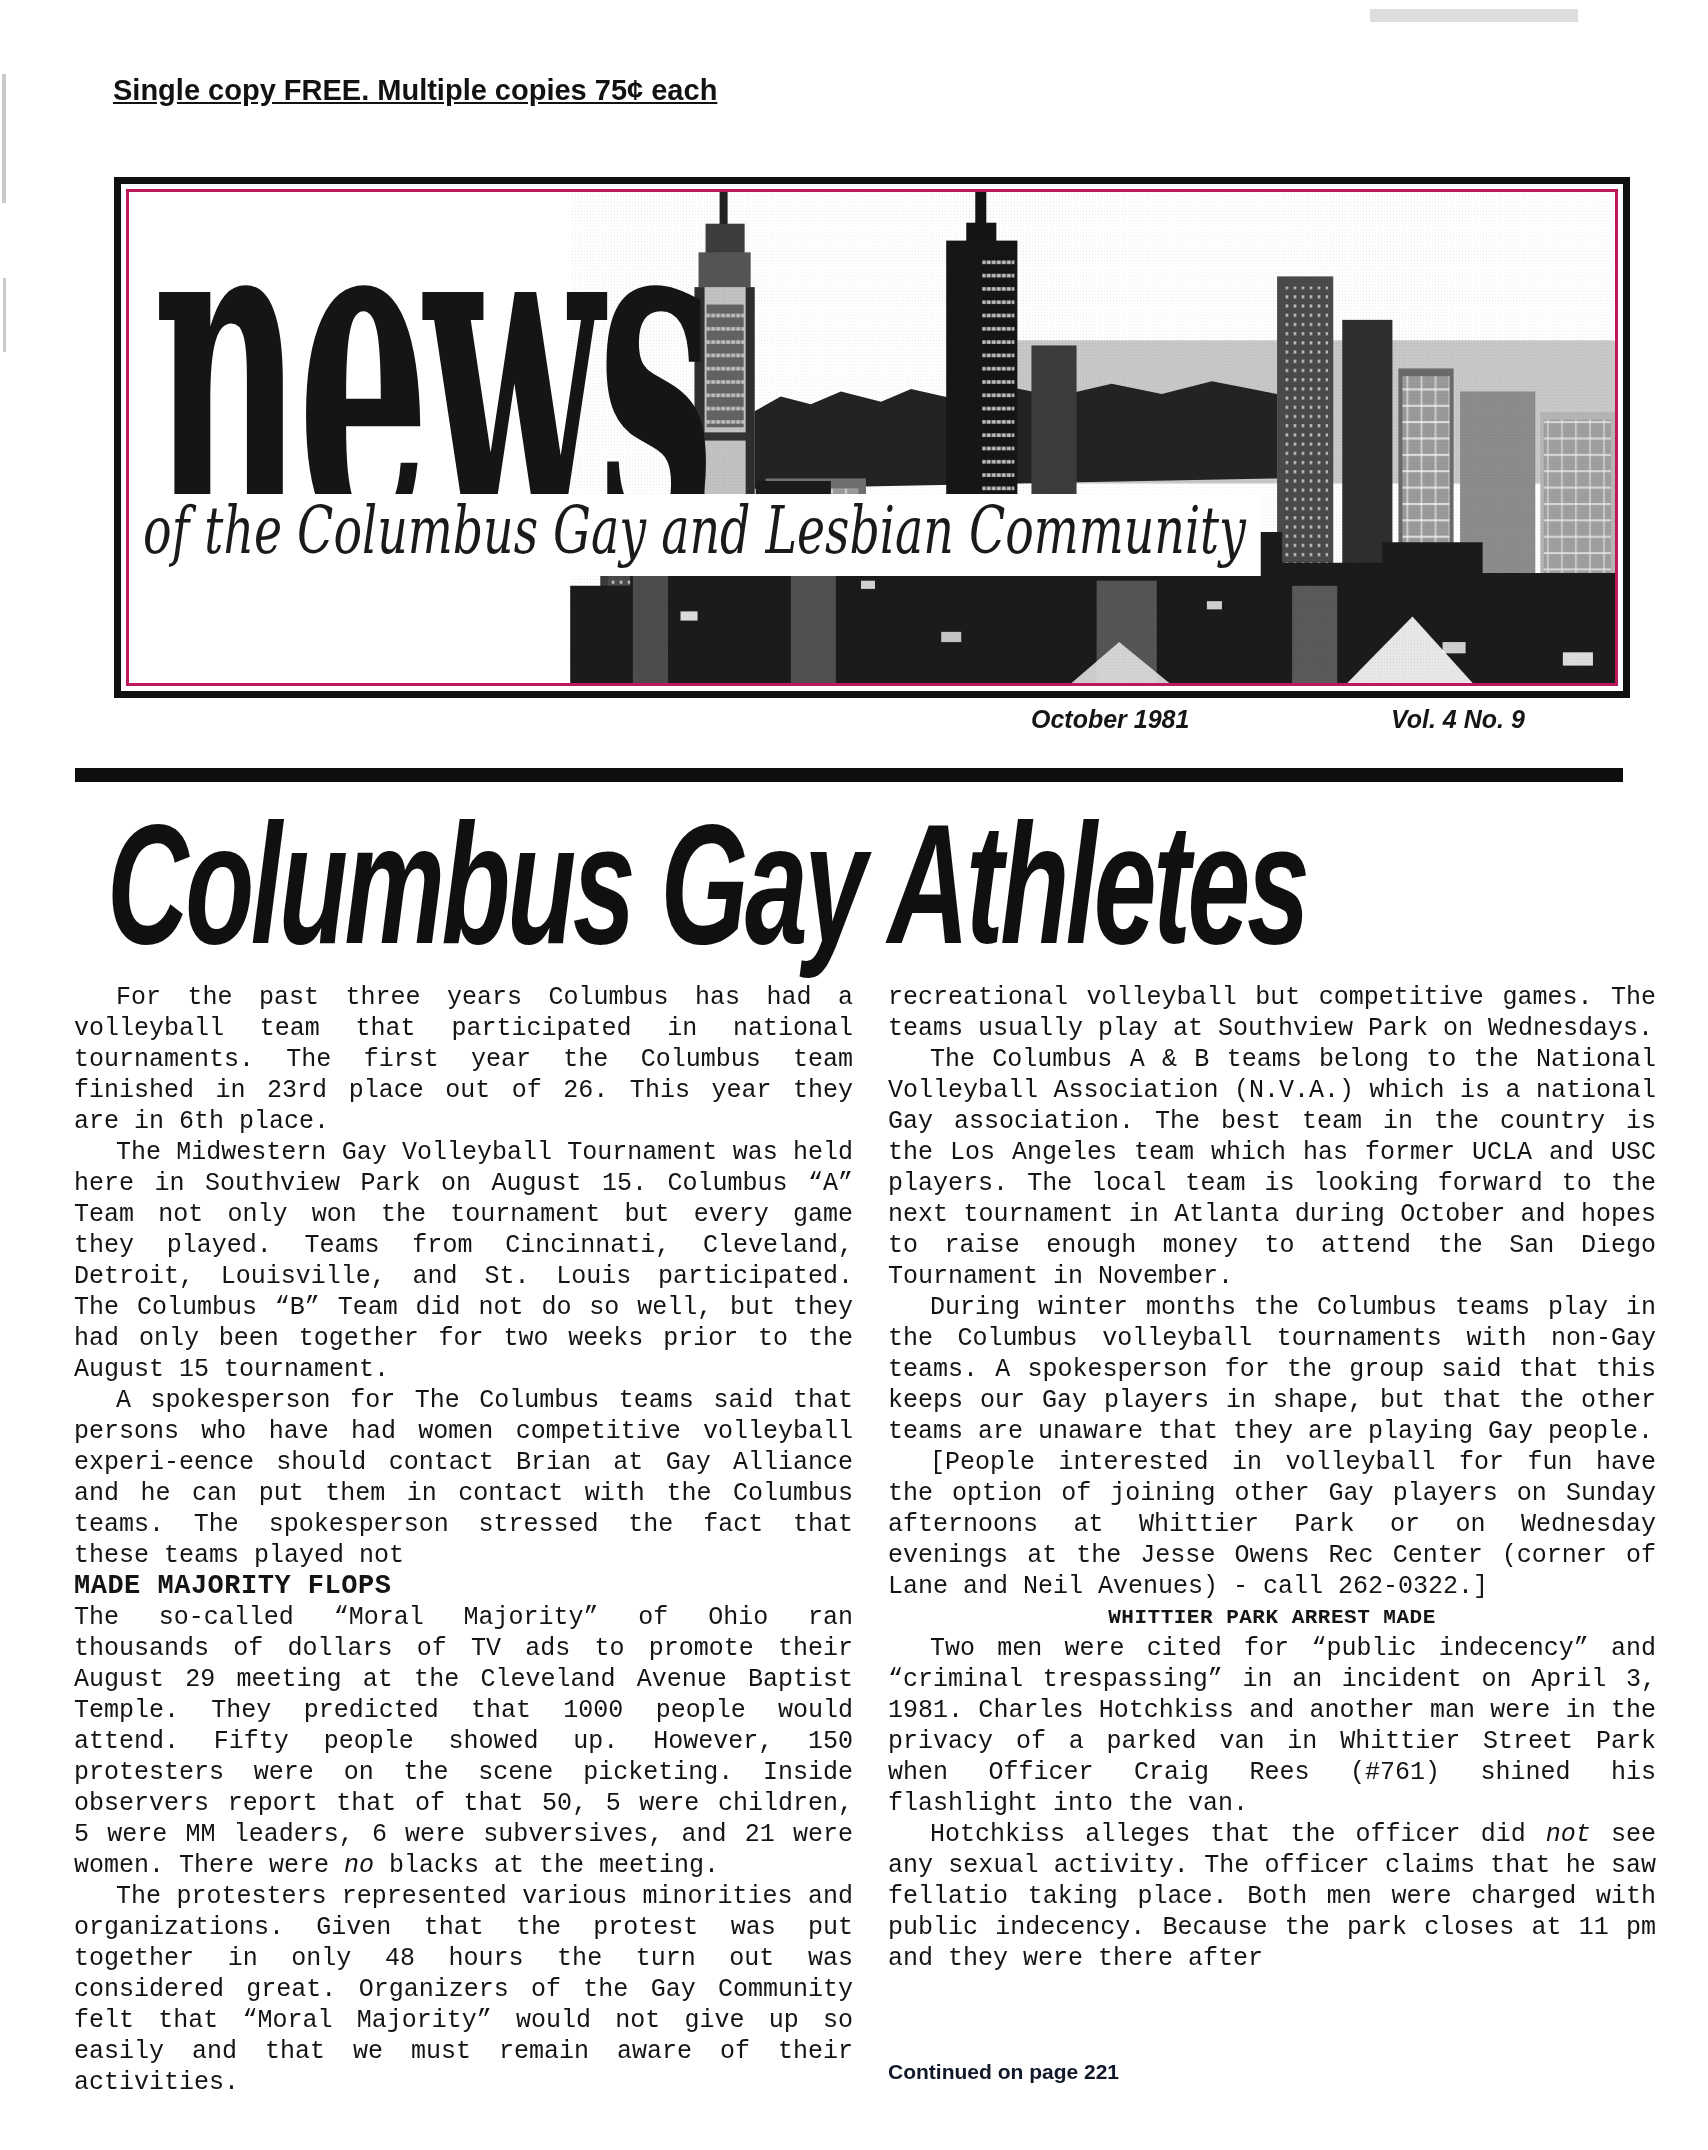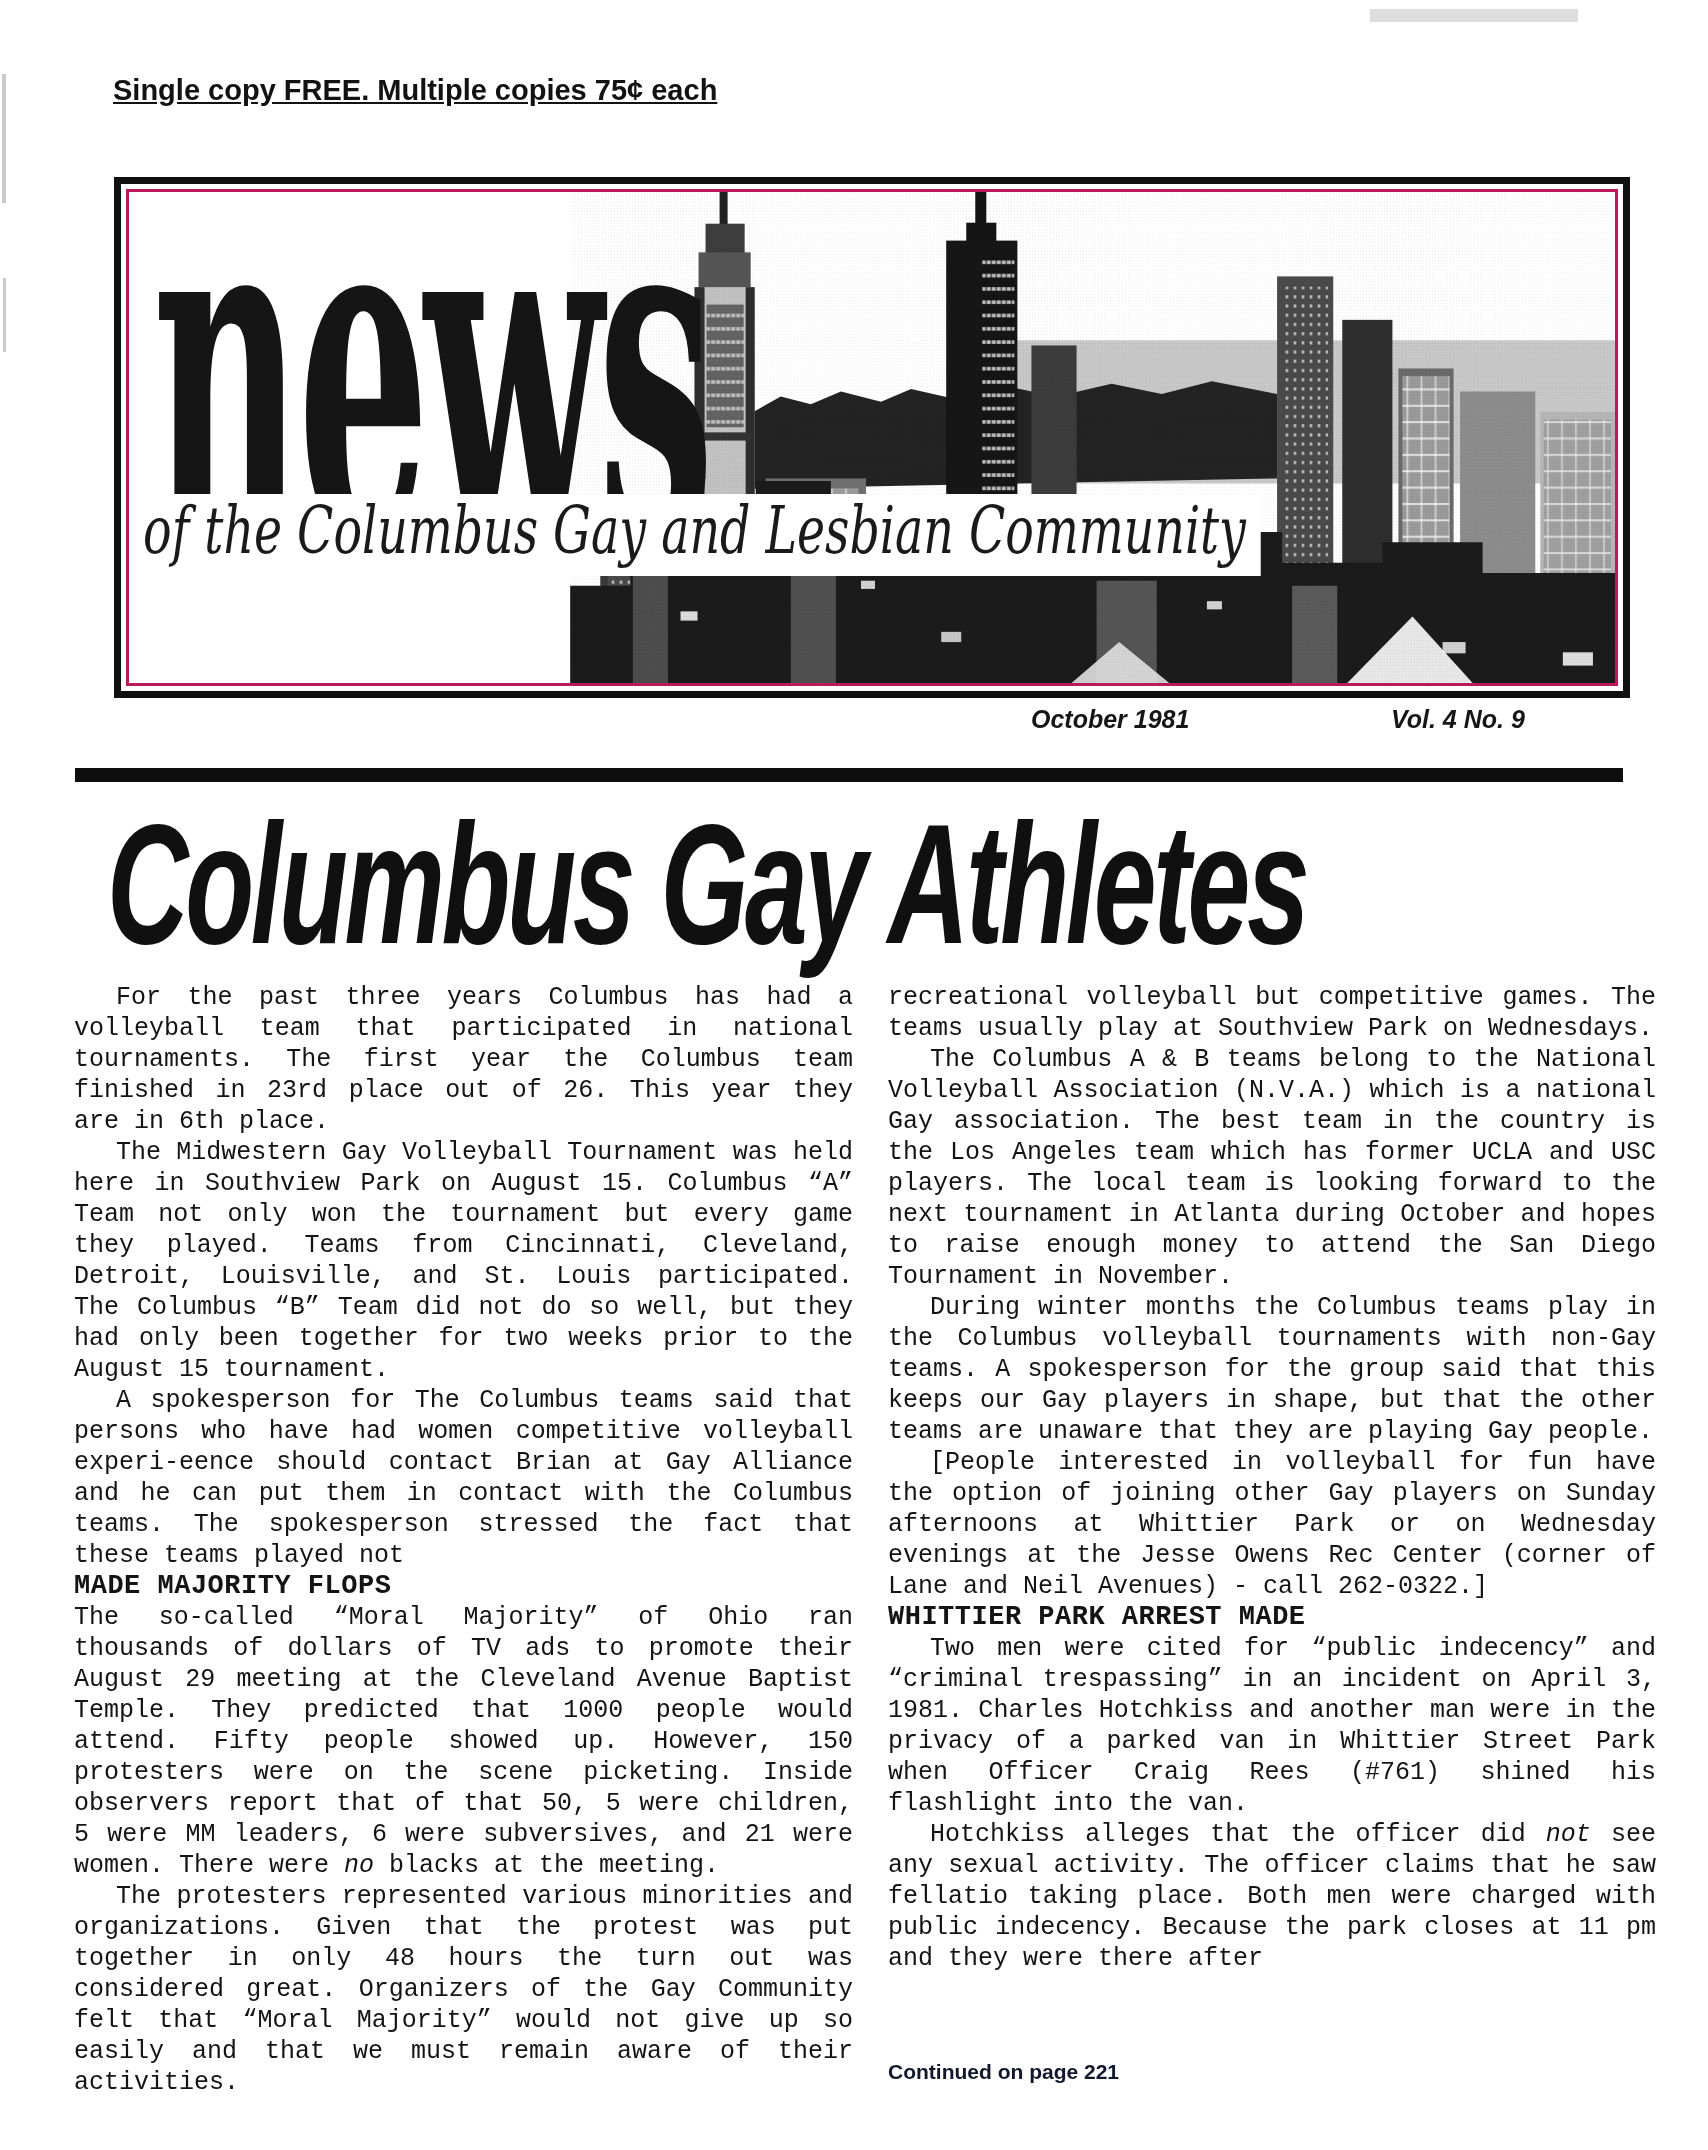--- a/index.html
+++ b/index.html
@@ -34,21 +34,21 @@
             font-weight:bold;font-style:italic;font-size:171px;line-height:1;
             letter-spacing:-5px;transform:scaleX(0.66);transform-origin:left top;
             white-space:nowrap;color:#101010;}
 
   .col{font-size:25px;line-height:31px;text-align:justify;color:#141414;}
   .col-left{left:74px;top:982px;width:779px;}
   .col-right{left:888px;top:982px;width:768px;}
   .col p{margin:0;font-family:Liberation Mono, monospace;}
   .ind{text-indent:42px;}
   .subhead{font-weight:bold;font-size:27px;margin:22px 0 7px;letter-spacing:0.5px;}
-  .subhead-center{font-weight:bold;font-size:27px;margin:29px 0 19px;letter-spacing:0.5px;}
+  .subhead-center{font-weight:bold;font-size:21px;margin:29px 0 19px;text-align:center;letter-spacing:0.5px;}
   .byline{font-style:italic;font-size:28px;text-align:right;padding-right:35px;margin-top:14px;}
   .continued{left:888px;top:2060px;width:768px;text-align:left;padding-right:47px;
              font-family:"Liberation Sans",sans-serif;font-weight:bold;font-size:21px;
              box-sizing:border-box;color:#0f172a;}
   .it{font-style:italic;}
 
   .artifact{background:#8a8a8a;opacity:.45;}
   .a1{left:2px;top:74px;width:3.5px;height:129px;}
   .a2{left:3px;top:278px;width:2.5px;height:74px;}
   .smudge{left:1370px;top:9px;width:208px;height:13px;background:#bbb;opacity:.5;}

